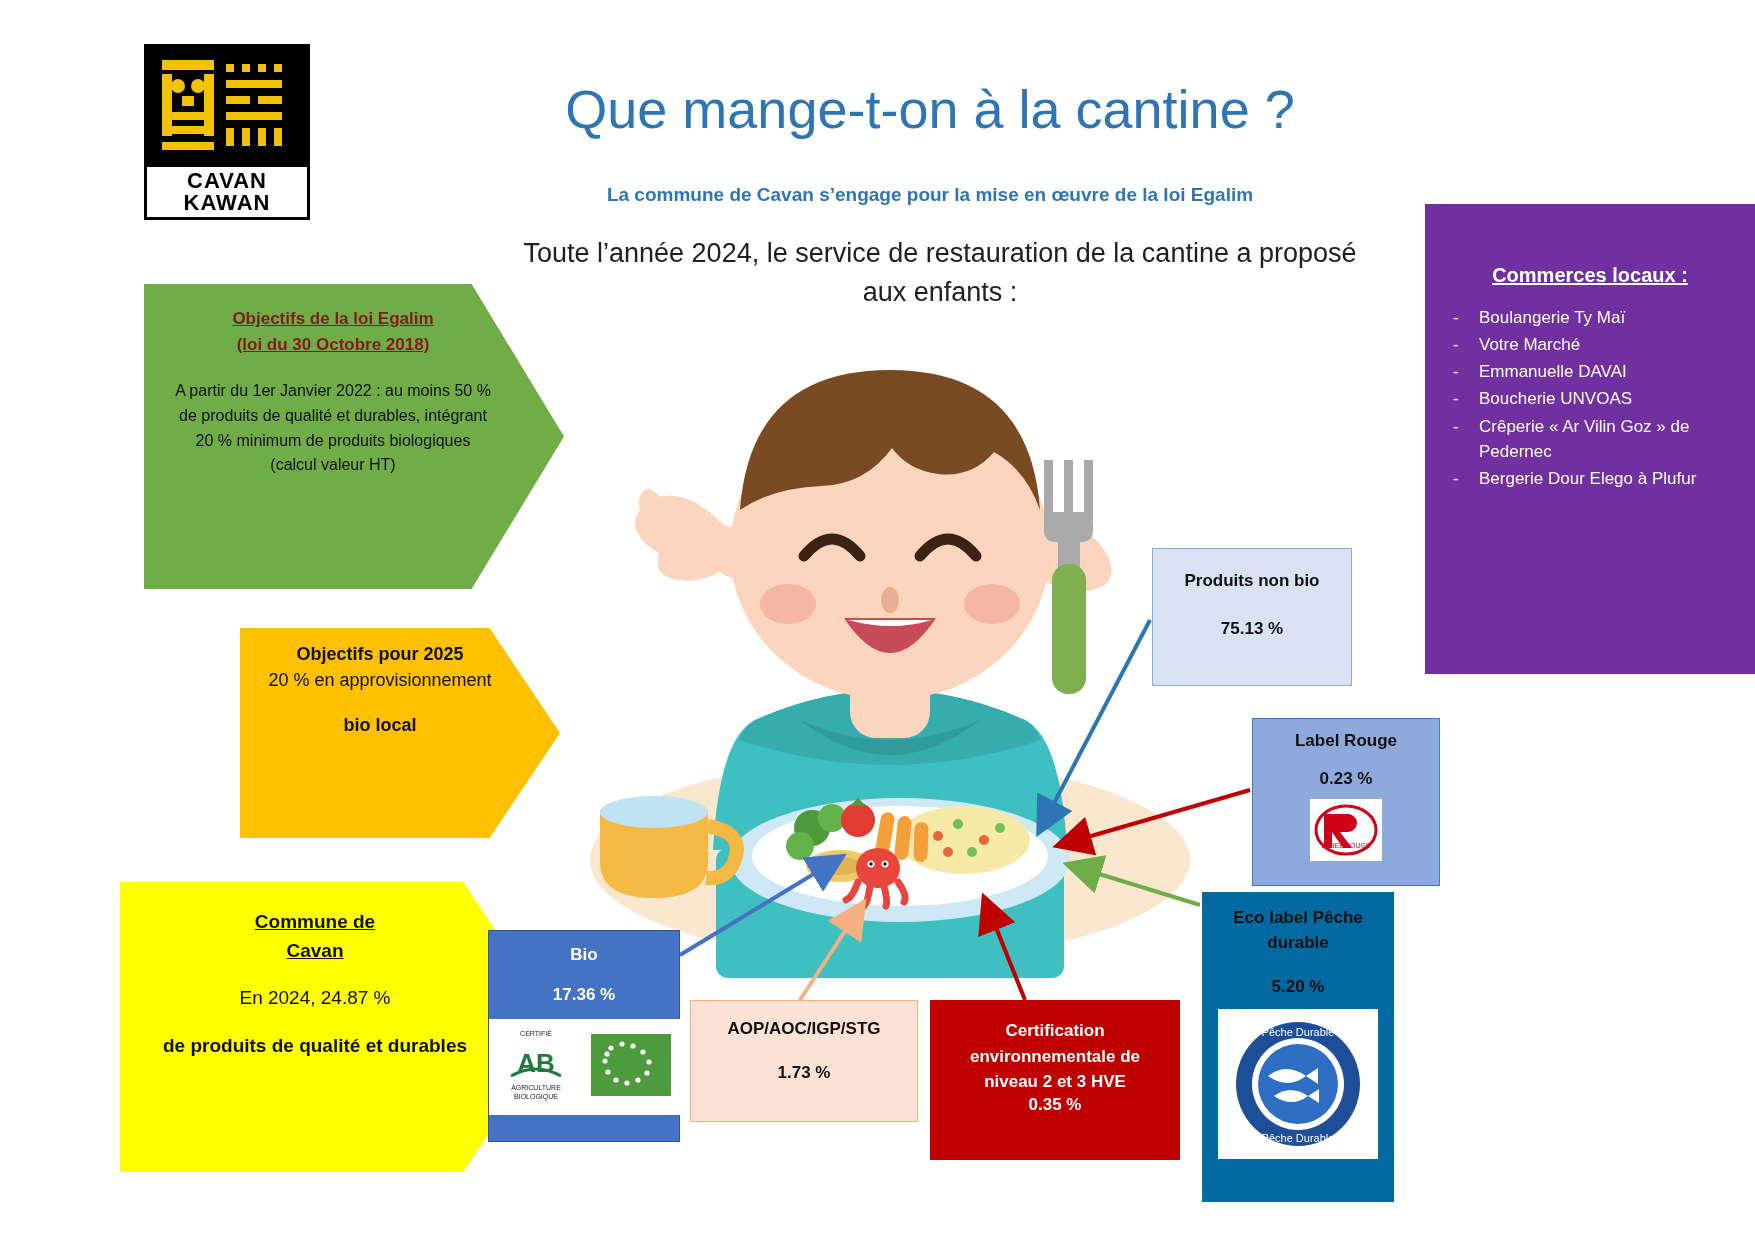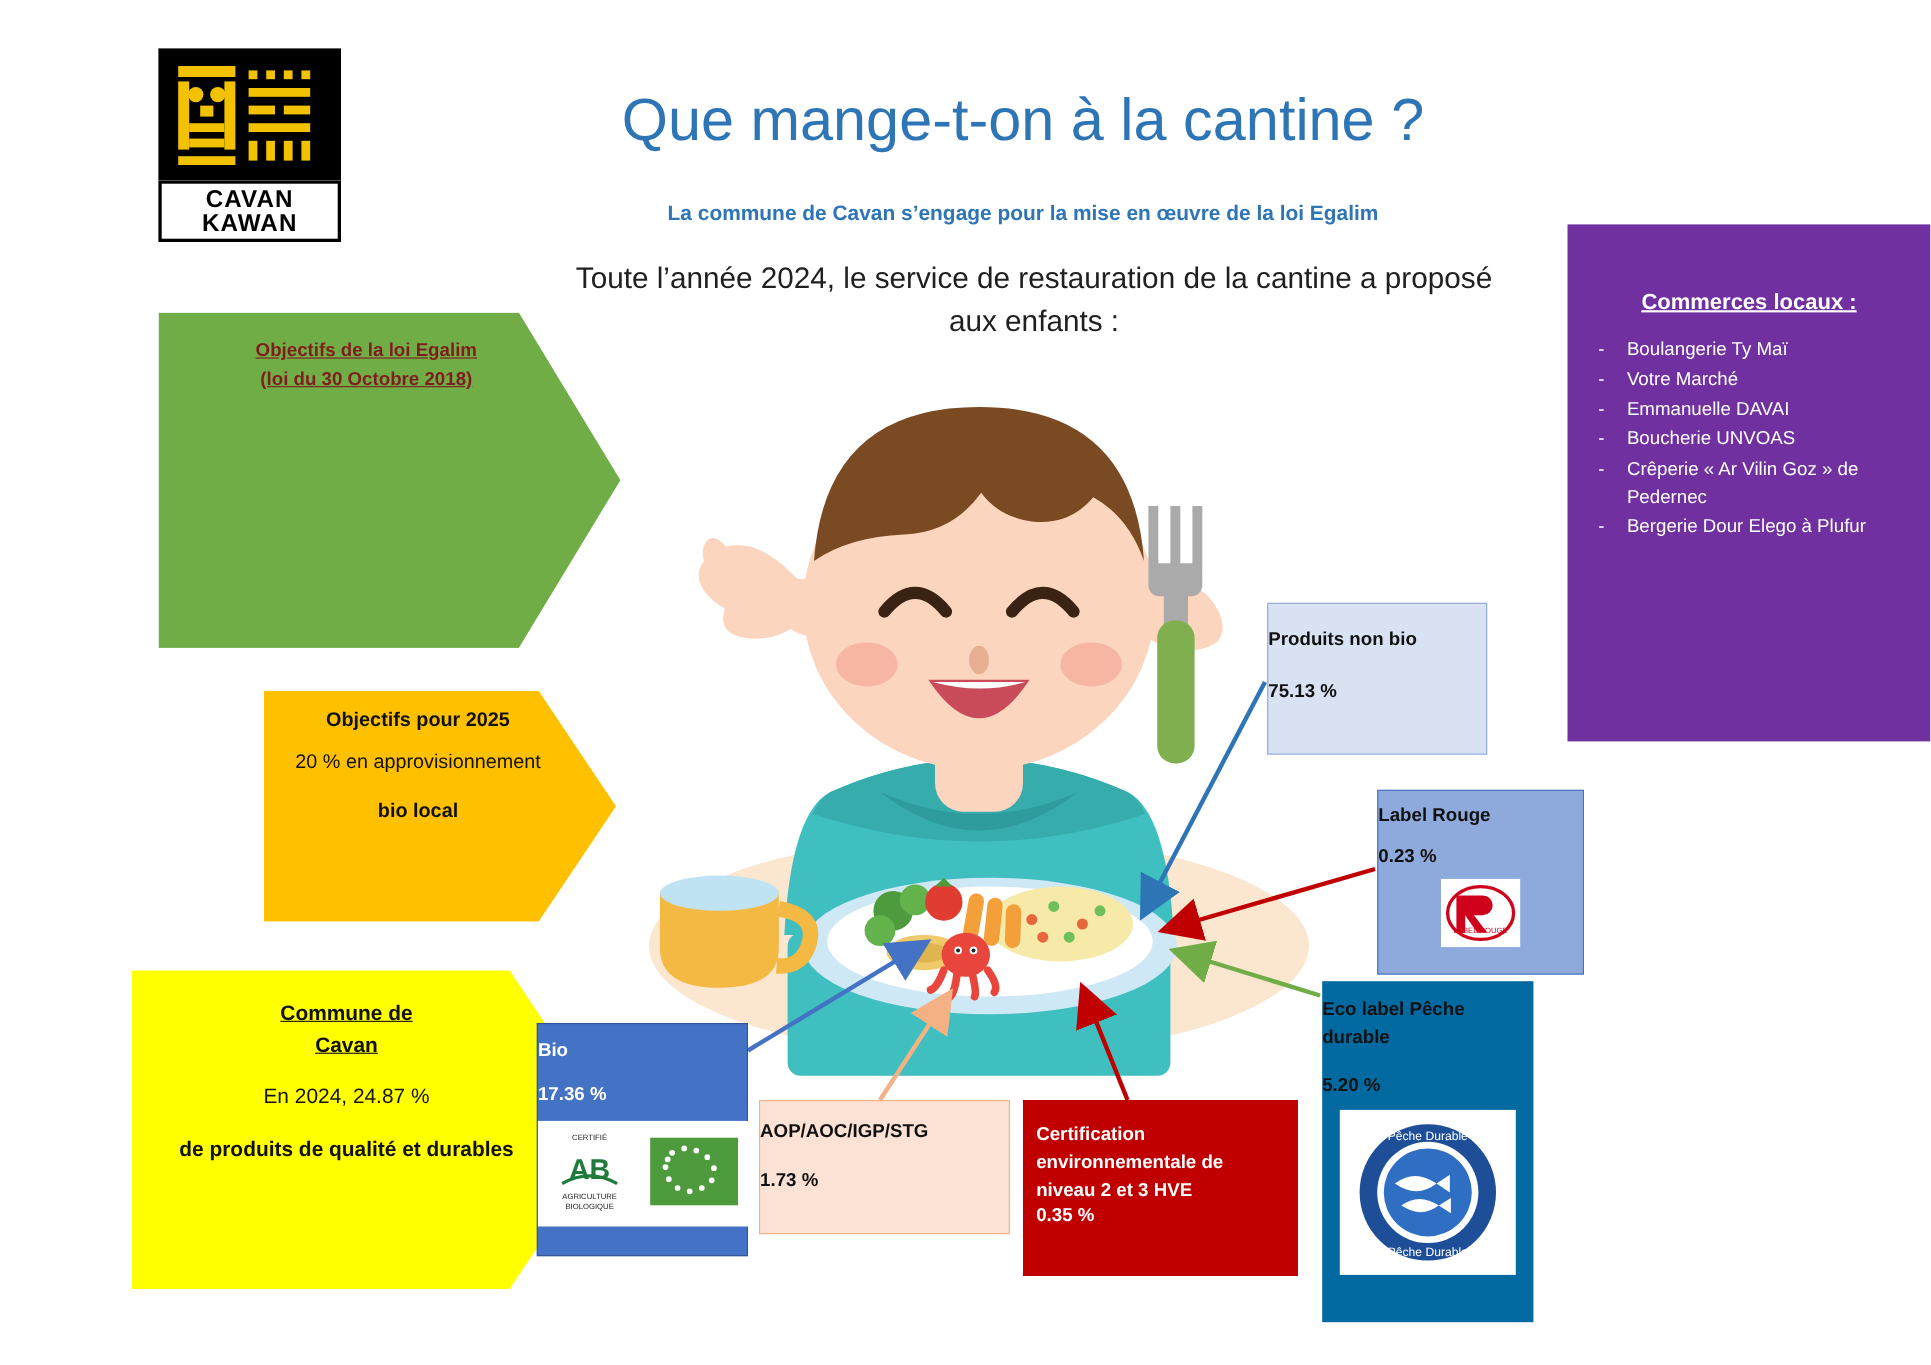--- a/index.html
+++ b/index.html
@@ -59,21 +59,21 @@
   #egalim .bd{margin-top:22px;font-size:16px;line-height:1.55;color:#111;}
 
   #obj2025{
     left:240px;top:628px;width:320px;height:210px;
     background:#FFC000;
     clip-path:polygon(0 0, 78% 0, 100% 50%, 78% 100%, 0 100%);
     padding:16px 60px 10px 20px;
     text-align:center;
   }
   #obj2025 .hd{font-weight:bold;font-size:18px;color:#111;}
-  #obj2025 .bd{margin-top:14px;font-size:18px;line-height:1.5;color:#111;}
+  #obj2025 .bd{margin-top:2px;font-size:18px;line-height:1.5;color:#111;}
   #obj2025 .bd b{display:block;margin-top:18px;}
 
   #communeArrow{
     left:120px;top:882px;width:440px;height:290px;
     background:#FFFF00;
     clip-path:polygon(0 0, 78% 0, 100% 50%, 78% 100%, 0 100%);
     padding:26px 80px 10px 30px;
     text-align:center;
   }
   #communeArrow .hd{font-weight:bold;font-size:19px;text-decoration:underline;line-height:1.5;color:#111;}
@@ -91,21 +91,21 @@
   }
   #commerces ul{list-style:none;margin:0;padding:0 0 0 10px;}
   #commerces li{
     font-size:17px;line-height:1.48;margin-bottom:2px;
     display:flex;gap:18px;
   }
   #commerces li .dash{width:8px;flex:0 0 8px;}
   #commerces li .txt{flex:1;}
 
   
-  .callout{box-sizing:border-box;}
+  .callout{box-sizing:border-box;text-align:center;}
   #nonbio{
     left:1152px;top:548px;width:200px;height:138px;
     background:#D9E2F3;border:1px solid #8EA9DB;
     padding-top:22px;
   }
   #nonbio .hd{font-weight:bold;font-size:17px;color:#111;}
   #nonbio .val{margin-top:28px;font-weight:bold;font-size:17px;color:#111;}
 
   #labelrouge{
     left:1252px;top:718px;width:188px;height:168px;
@@ -202,20 +202,21 @@
 
 <div class="abs" id="title">Que mange-t-on à la cantine ?</div>
 <div class="abs" id="subtitle">La commune de Cavan s’engage pour la mise en œuvre de la loi Egalim</div>
 <div class="abs" id="intro">Toute l’année 2024, le service de restauration de la cantine a proposé aux enfants :</div>
 
 <div class="abs arrowbox" id="egalim">
   <div class="hd">
     <div>Objectifs de la loi Egalim</div>
     <div>(loi du 30 Octobre 2018)</div>
   </div>
+  <div class="bd">A partir du 1er Janvier 2022 : au moins 50 % de produits de qualité et durables, intégrant 20 % minimum de produits biologiques (calcul valeur HT)</div>
 </div>
 
 <div class="abs arrowbox" id="obj2025">
   <div class="hd">Objectifs pour 2025</div>
   <div class="bd">
     <span>20 %  en approvisionnement</span>
     <b>bio local</b>
   </div>
 </div>
 

